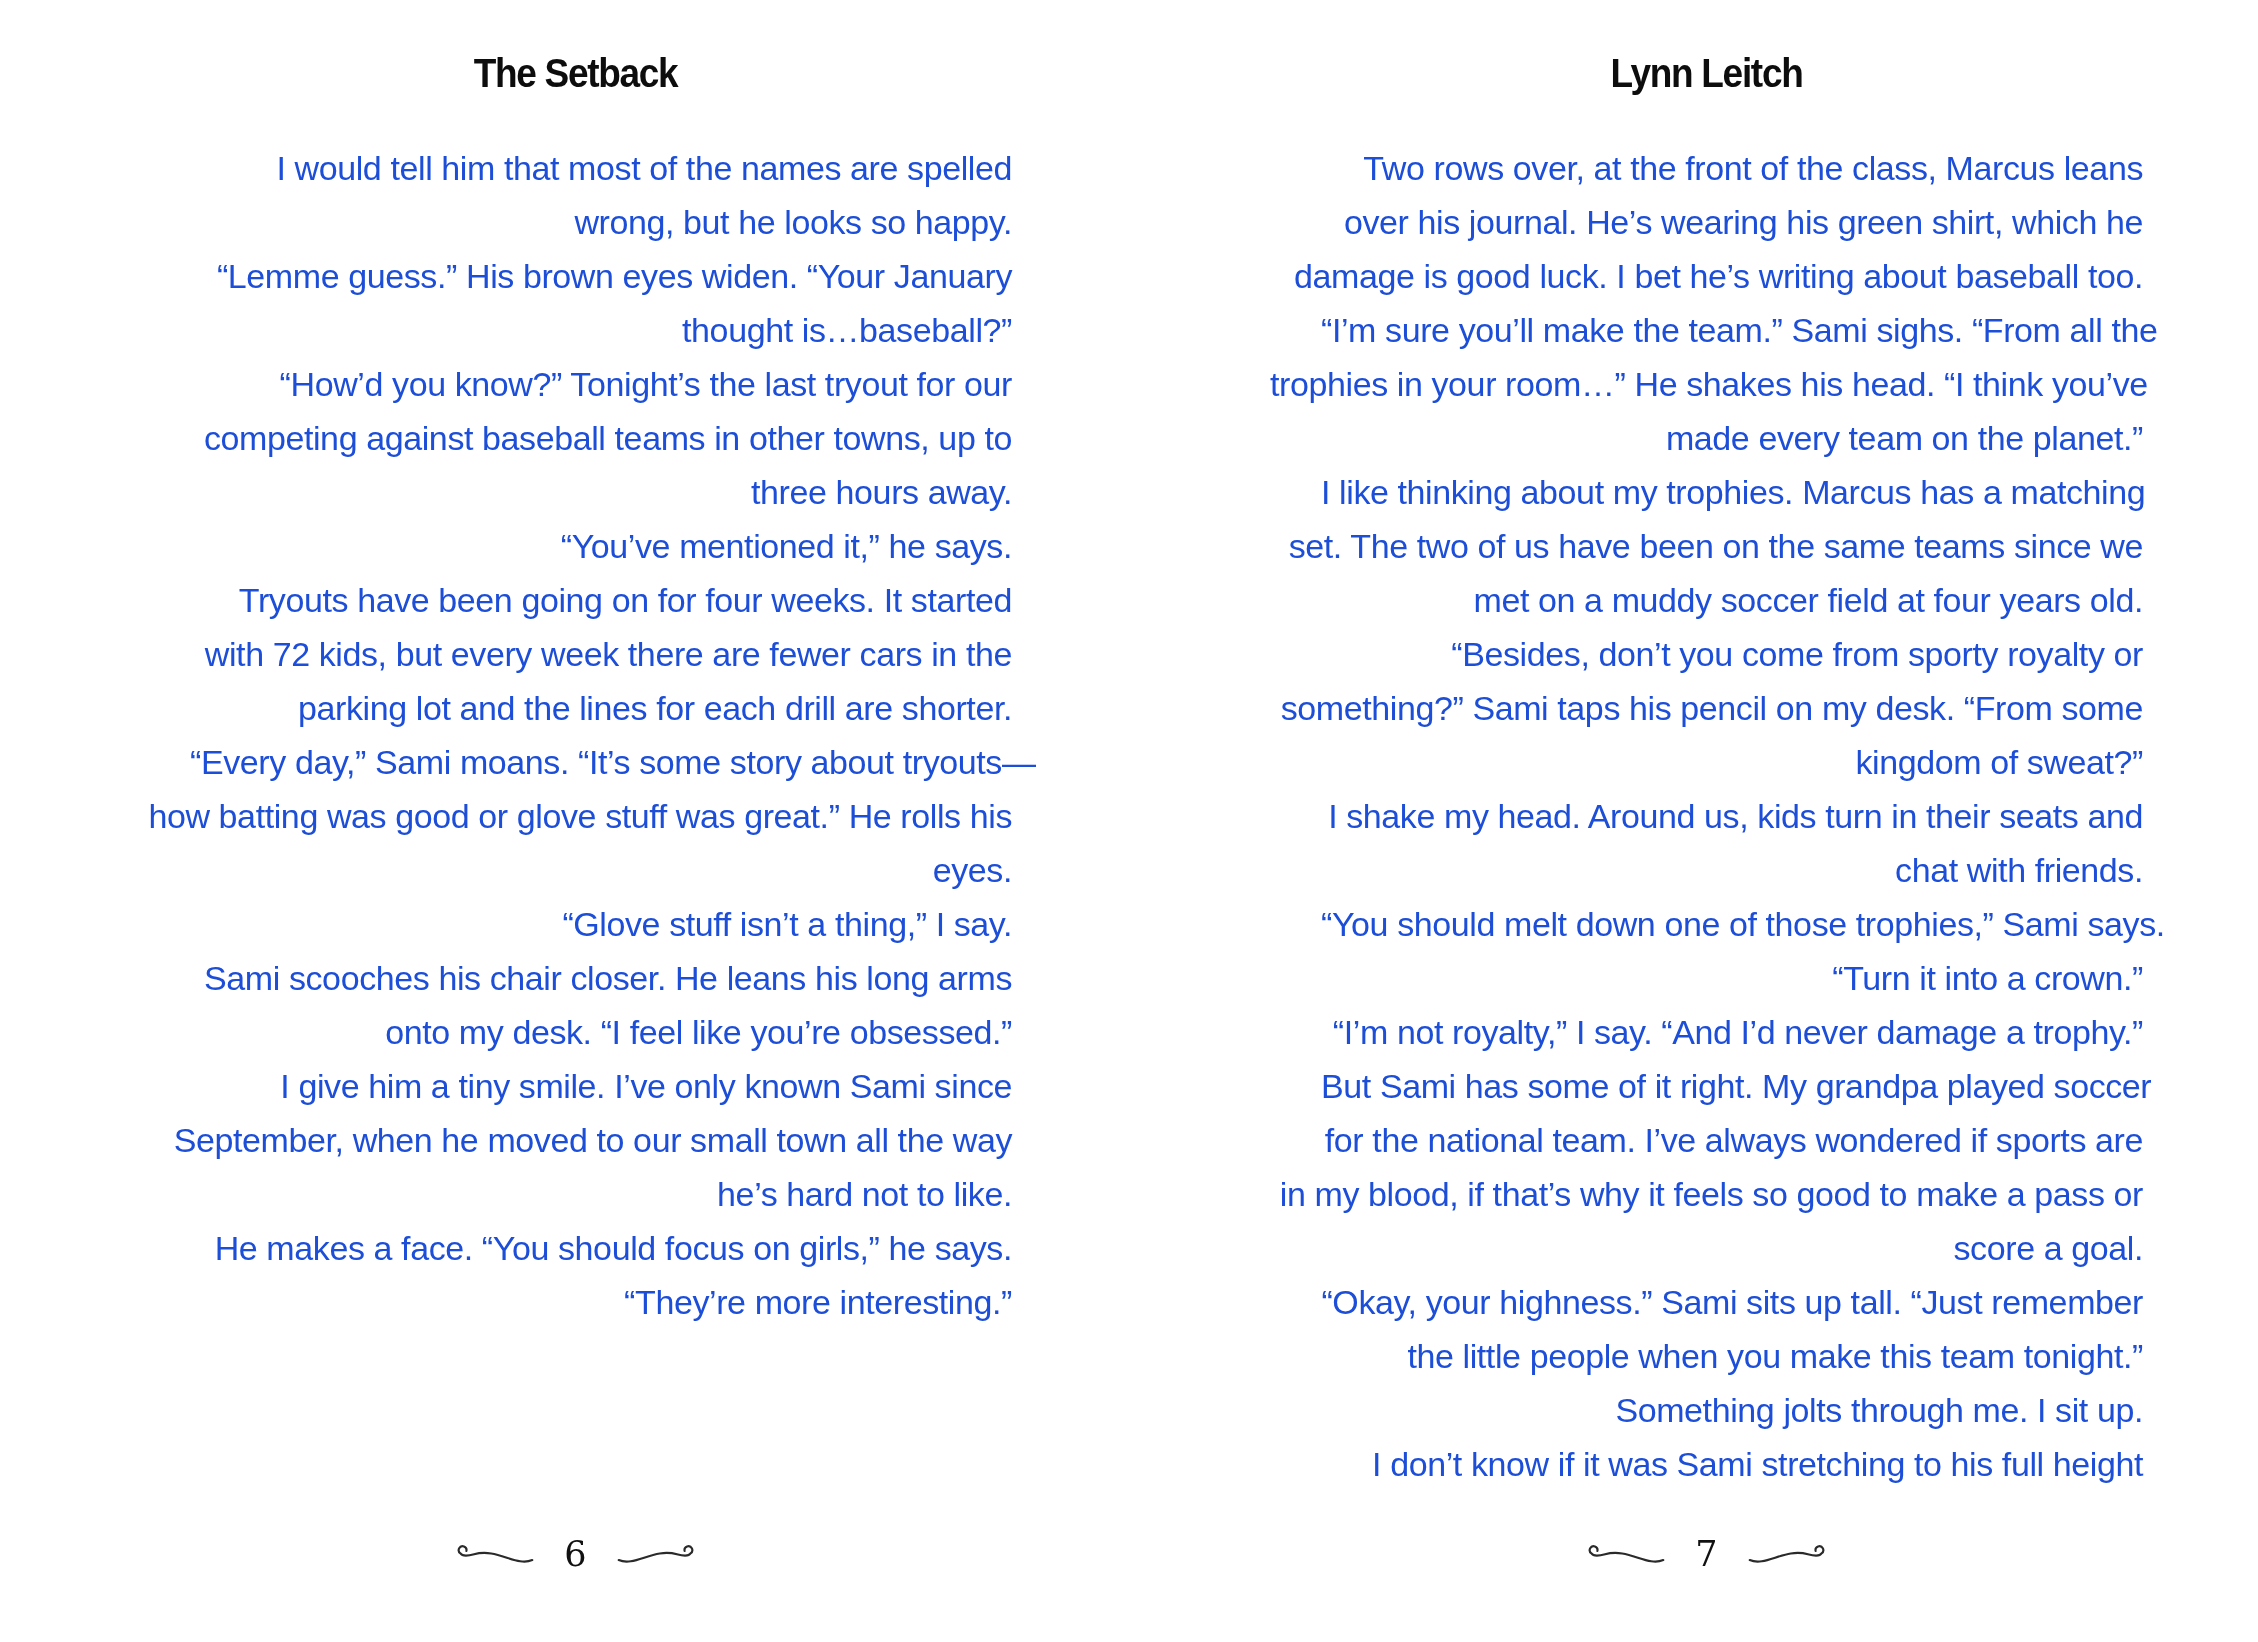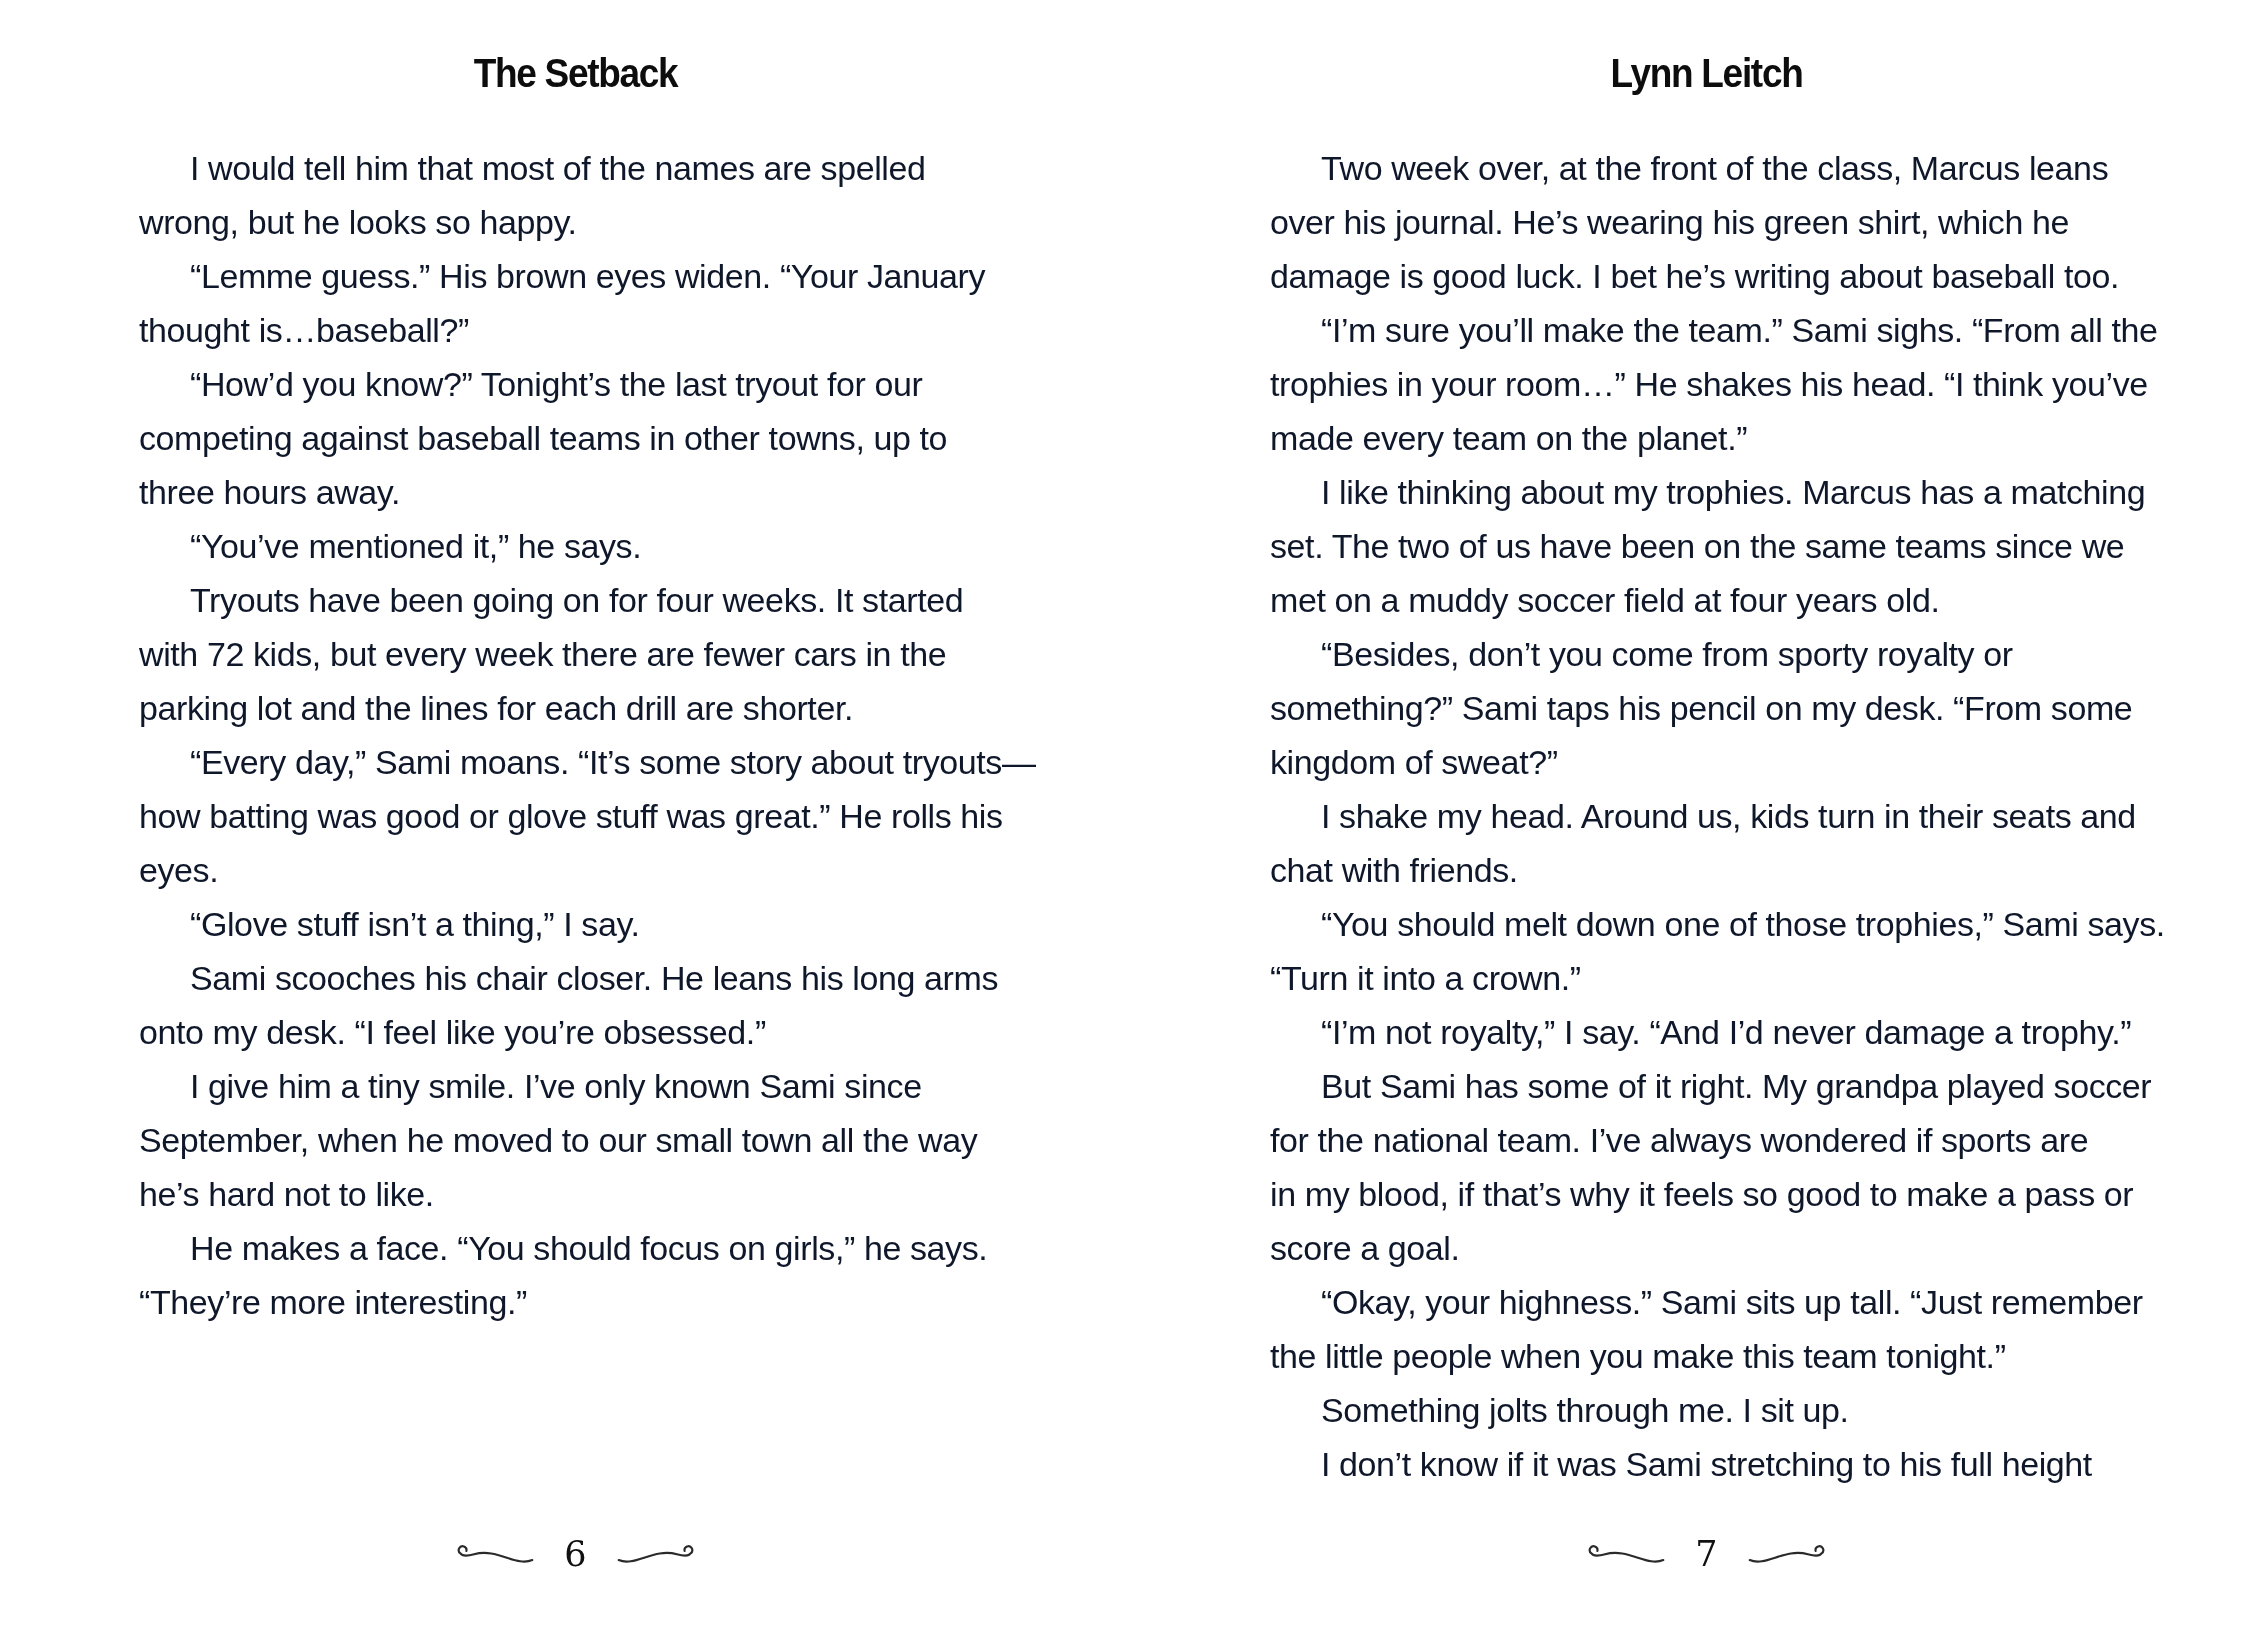--- a/index.html
+++ b/index.html
@@ -46,21 +46,22 @@
     top: 141px;
     left: 0;
     right: 0;
   }
   .line {
     height: 54px;
     line-height: 54px;
     font-size: 34px;
     letter-spacing: -0.4px;
     white-space: nowrap;
-    color: #0f172a;
+    color: #1d4ed8;
+    text-align: right;
   }
   .line.indent {
     padding-left: 51px;
   }
 
   .page-footer {
     position: absolute;
     top: 1537px;
     left: 0;
     width: 100%;
@@ -125,21 +126,21 @@
         <svg viewBox="0 0 92 26" width="81" height="23" aria-hidden="true">
           <path d="M90 17 C72 25 50 3 24 10.5 C17 12.4 10.5 13.2 8.4 9.4 A4.4 4.4 0 1 1 15.2 6.8" fill="none" stroke="#2a2a2a" stroke-width="2.4" stroke-linecap="round"></path>
         </svg>
       </span>
     </footer>
   </section>
 
   <section class="page page-right">
     <h1 class="chapter-title">Lynn Leitch</h1>
     <div class="body-text">
-        <div class="line indent">Two week over, at the front of the class, Marcus leans</div>
+        <div class="line indent">Two rows over, at the front of the class, Marcus leans</div>
         <div class="line">over his journal. He’s wearing his green shirt, which he</div>
         <div class="line">damage is good luck. I bet he’s writing about baseball too.</div>
         <div class="line indent">“I’m sure you’ll make the team.” Sami sighs. “From all the</div>
         <div class="line">trophies in your room…” He shakes his head. “I think you’ve</div>
         <div class="line">made every team on the planet.”</div>
         <div class="line indent">I like thinking about my trophies. Marcus has a matching</div>
         <div class="line">set. The two of us have been on the same teams since we</div>
         <div class="line">met on a muddy soccer field at four years old.</div>
         <div class="line indent">“Besides, don’t you come from sporty royalty or</div>
         <div class="line">something?” Sami taps his pencil on my desk. “From some</div>

